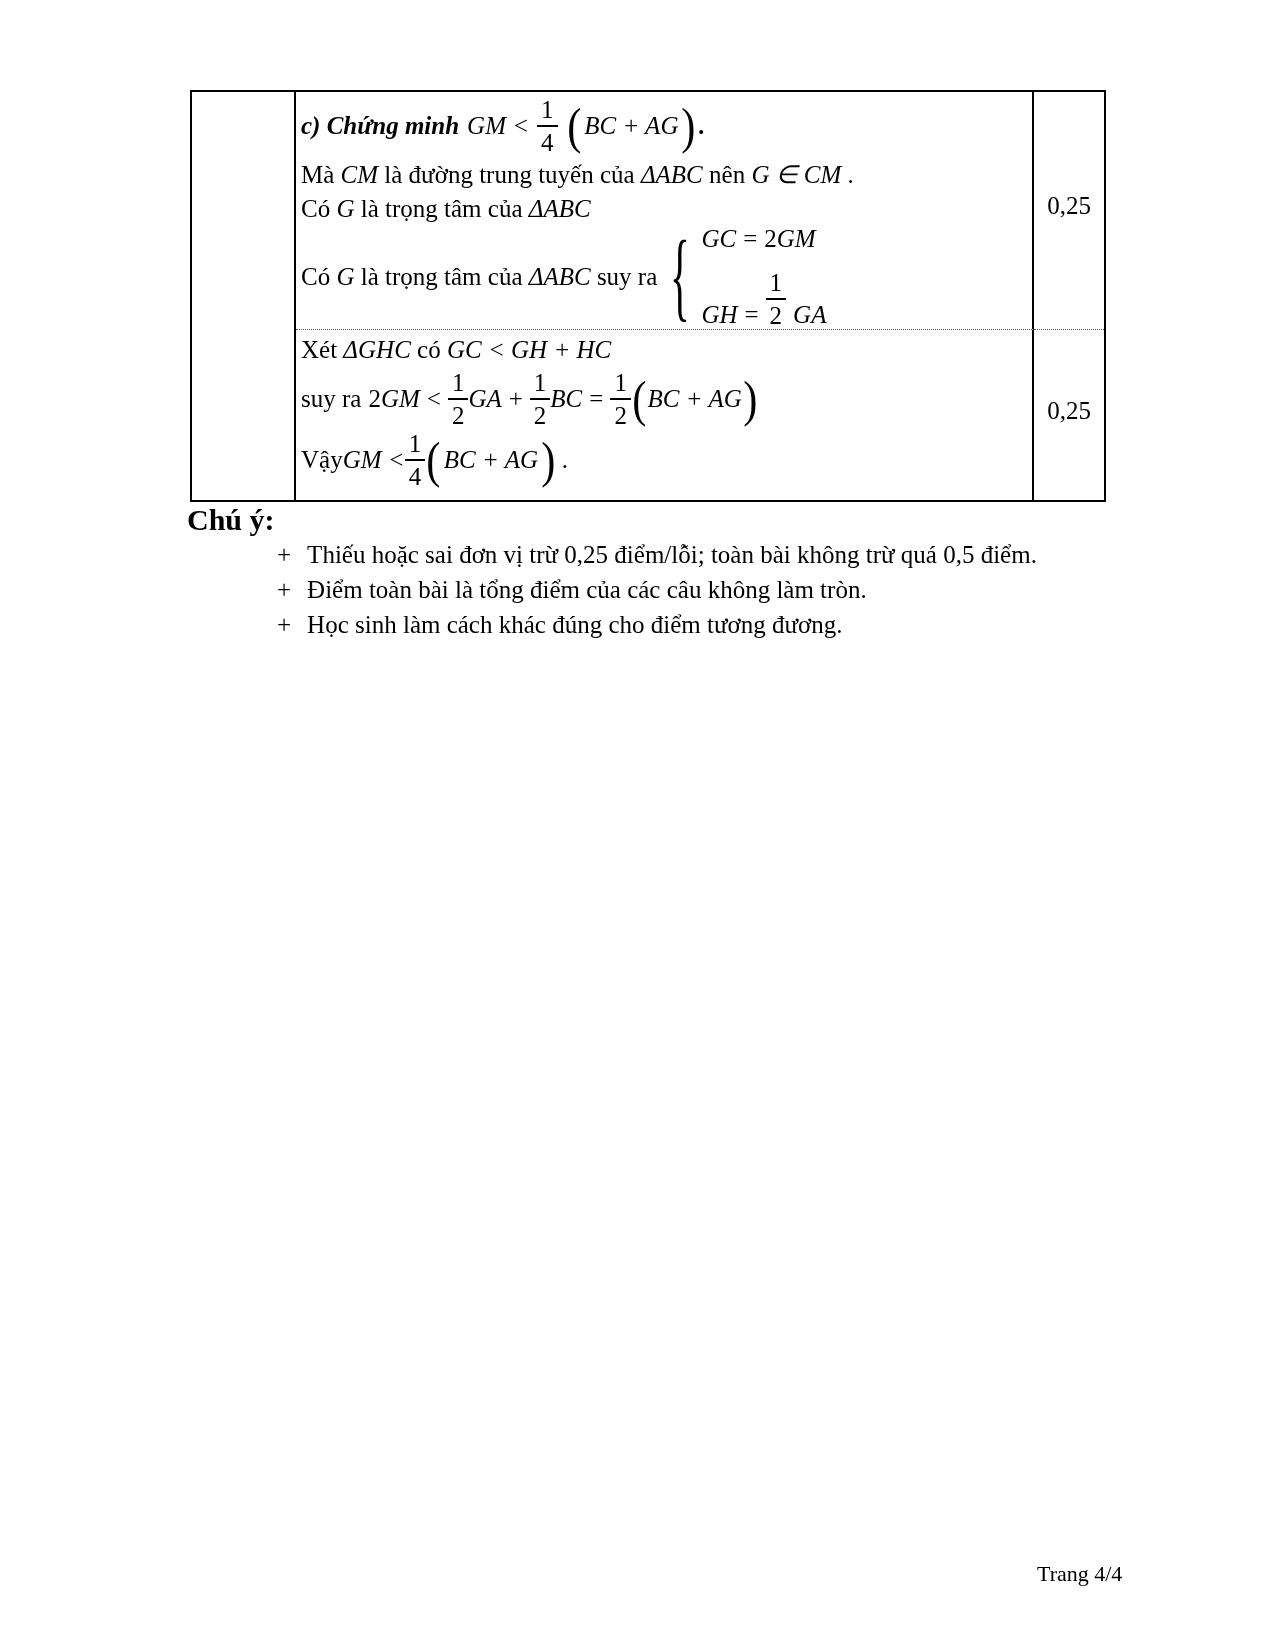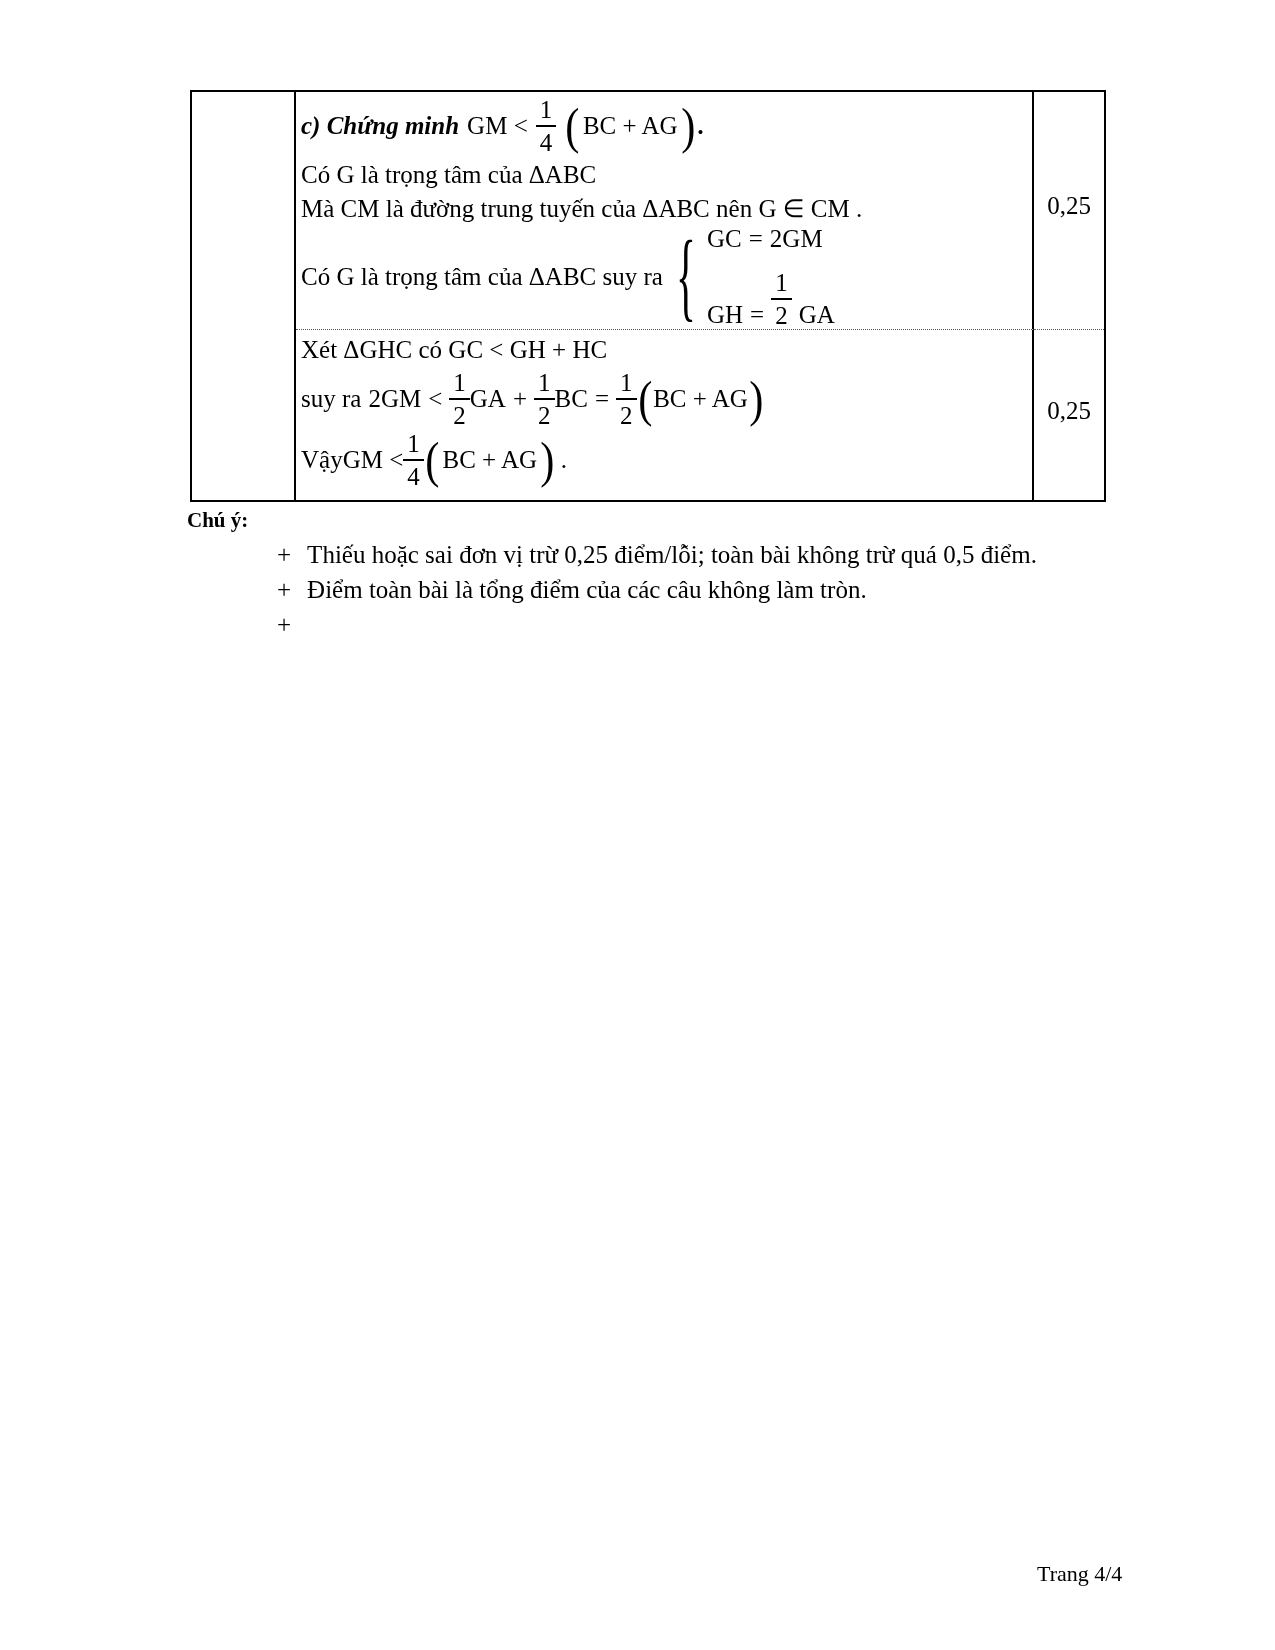--- a/index.html
+++ b/index.html
@@ -35,21 +35,21 @@
   .c1 { grid-column: 2; grid-row: 1; border-right: 2px solid #000; border-bottom: 1px dotted #555; padding: 2px 12px 0 5px; }
   .p1 { grid-column: 3; grid-row: 1; border-bottom: 1px dotted #555; }
   .c2 { grid-column: 2; grid-row: 2; border-right: 2px solid #000; padding: 2px 12px 0 5px; }
   .p2 { grid-column: 3; grid-row: 2; }
   .points {
     display: flex; align-items: center; justify-content: center;
     padding-bottom: 9px;
   }
 
   
-  .it { }
+  .it { font-style: italic; }
   .bi { font-weight: bold; font-style: italic; }
   .tline { line-height: 34px; }
   .fline { display: flex; align-items: center; gap: 8px; }
   .title-line { height: 64px; }
   .sys-line { height: 102px; }
   .tall-b { height: 62px; display: flex; align-items: center; gap: 7px; }
   .tall-c { height: 60px; display: flex; align-items: center; }
   .rowA2 { height: 36px; line-height: 36px; }
 
   .frac { display: inline-flex; flex-direction: column; align-items: center; line-height: 1; vertical-align: middle; }
@@ -67,21 +67,21 @@
     transform: scaleY(2.15) scaleX(0.9);
     transform-origin: center;
     margin: 0 2px 0 4px;
     font-weight: 400;
   }
   .sys { display: inline-flex; flex-direction: column; gap: 16px; }
   .eqrow { display: flex; align-items: flex-end; gap: 7px; }
 
   
   .notes { position: absolute; left: 187px; top: 505px; width: 900px; }
-  .notes-heading { font-weight: bold; font-size: 21px; line-height: 30px; }
+  .notes-heading { font-weight: bold; font-size: 30px; line-height: 30px; }
   .note-line { margin-left: 90px; margin-top: 5px; display: flex; gap: 16px; line-height: 30px; }
   .note-marker { font-style: normal; }
   .note-text { }
 
   
   .footer {
     position: absolute; left: 1022px; top: 1561px;
     font-size: 22px;
     margin-left: 15px;
   }
@@ -103,37 +103,37 @@
         <span class="frac">
             <span class="num">1</span>
             <span class="den">4</span>
           </span>
         <span class="pgroup">
             <span class="bp">(</span>
             <span class="it">BC + AG</span>
             <span class="bp">)</span>
             <span class="bi">.</span>
           </span>
-      </div>
-
-      <div class="tline">
-        <span>Có</span>
-        <span class="it">G</span>
-        <span>là trọng tâm của</span>
-        <span class="it">ΔABC</span>
       </div>
 
       <div class="tline">
         <span>Mà</span>
         <span class="it">CM</span>
         <span>là đường trung tuyến của</span>
         <span class="it">ΔABC</span>
         <span>nên</span>
         <span class="it">G ∈ CM</span>
         <span>.</span>
+      </div>
+
+      <div class="tline">
+        <span>Có</span>
+        <span class="it">G</span>
+        <span>là trọng tâm của</span>
+        <span class="it">ΔABC</span>
       </div>
 
       <div class="fline sys-line">
         <span class="nogap" style="display:inline; line-height:34px;">
           <span>Có</span>
           <span class="it">G</span>
           <span>là trọng tâm của</span>
           <span class="it">ΔABC</span>
           <span>suy ra</span>
         </span>
@@ -234,18 +234,19 @@
     <div class="note-line">
       <span class="note-marker">+</span>
       <span class="note-text">Thiếu hoặc sai đơn vị trừ 0,25 điểm/lỗi; toàn bài không trừ quá 0,5 điểm.</span>
     </div>
     <div class="note-line">
       <span class="note-marker">+</span>
       <span class="note-text">Điểm toàn bài là tổng điểm của các câu không làm tròn.</span>
     </div>
     <div class="note-line">
       <span class="note-marker">+</span>
+      <span class="note-text">Học sinh làm cách khác đúng cho điểm tương đương.</span>
     </div>
   </div>
 
   <div class="footer">Trang 4/4</div>
 
 </div>
 
 </body></html>

